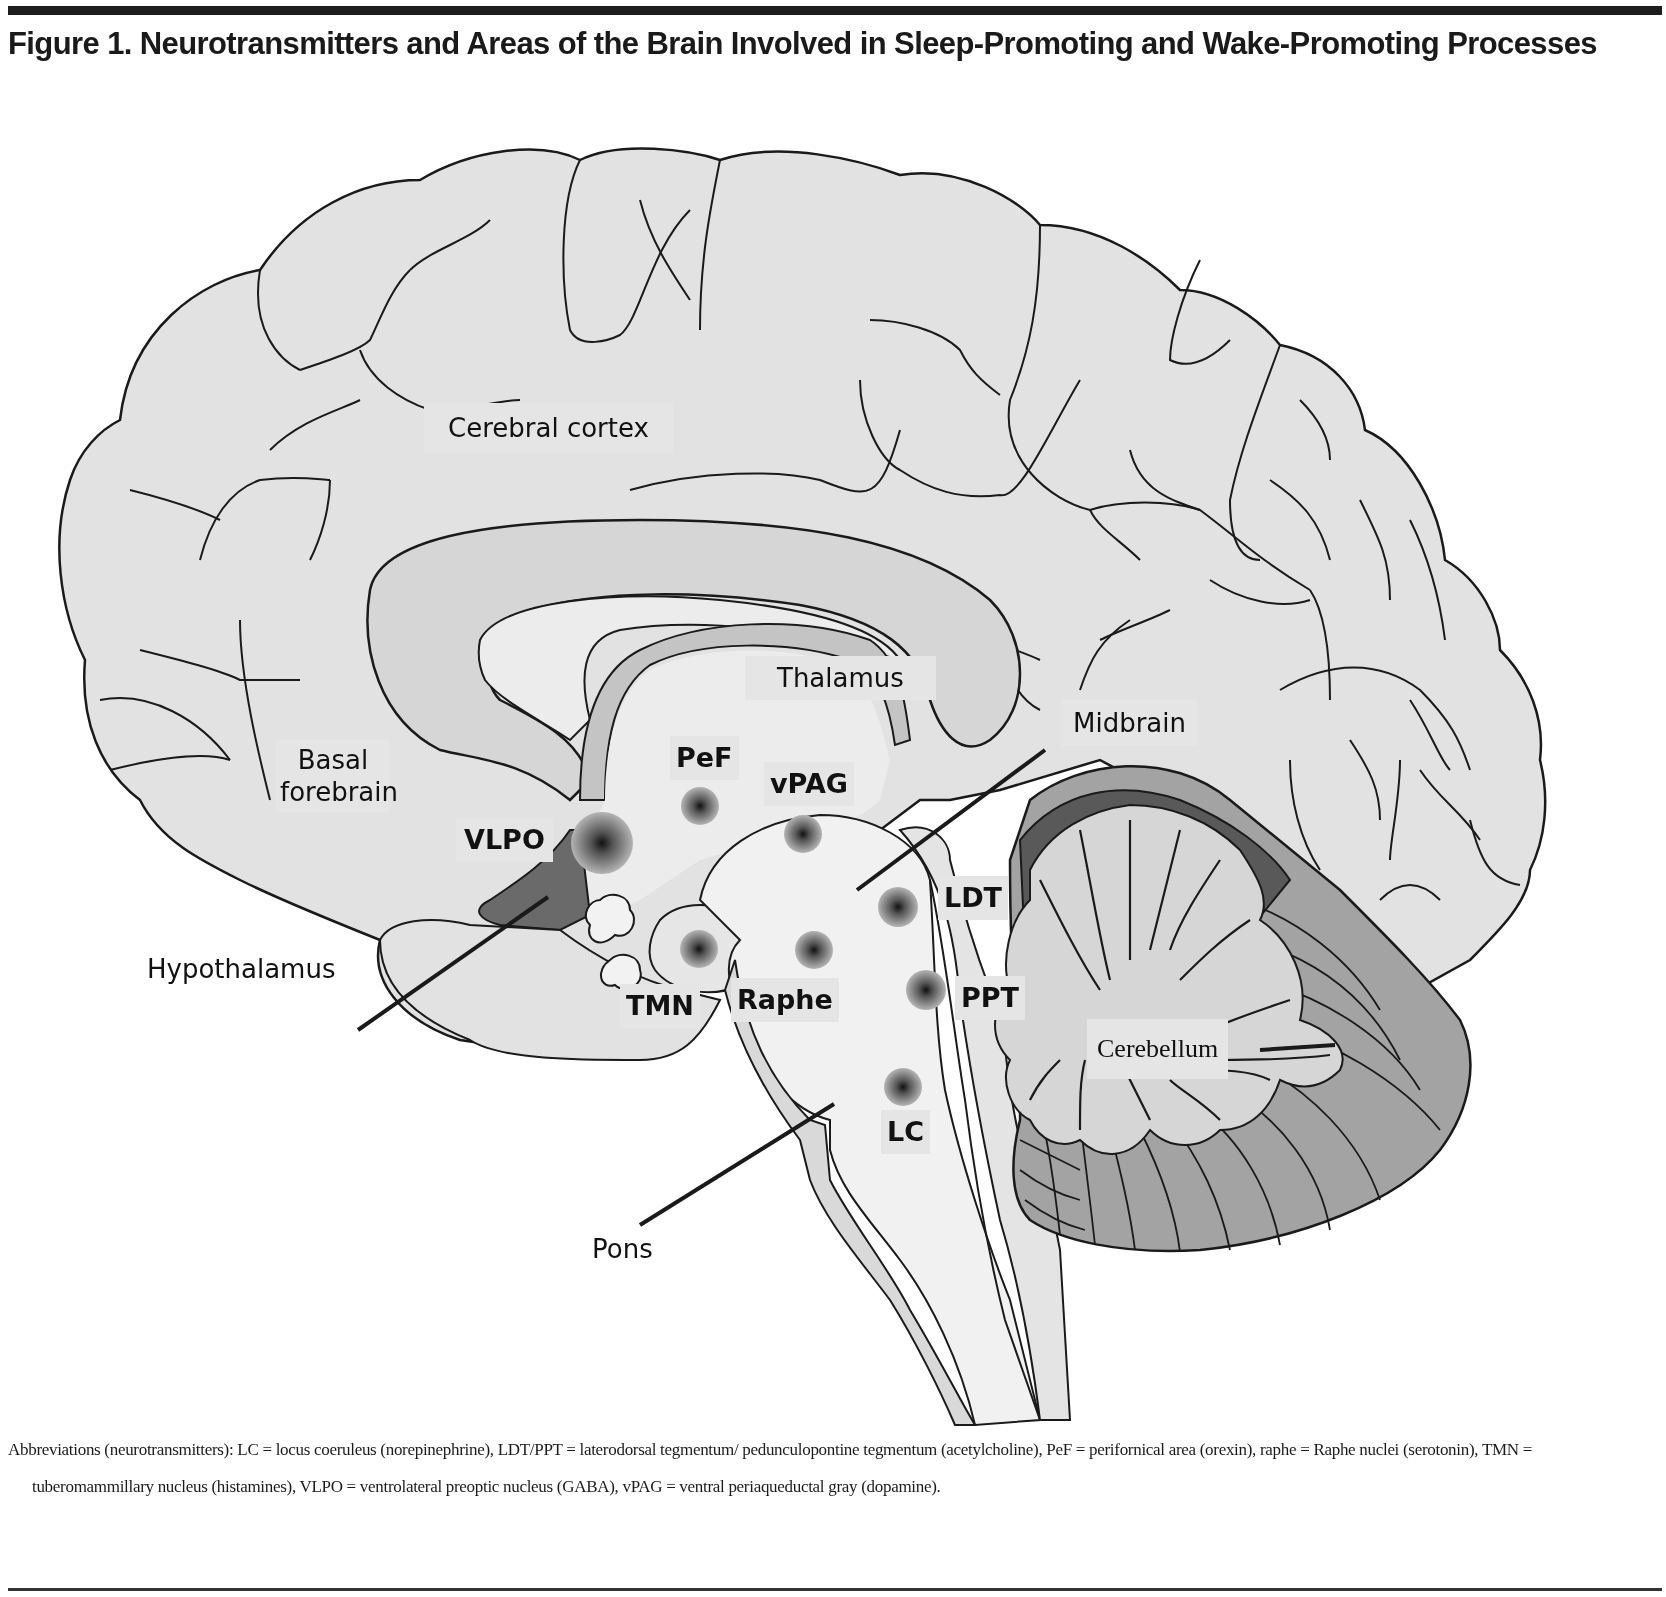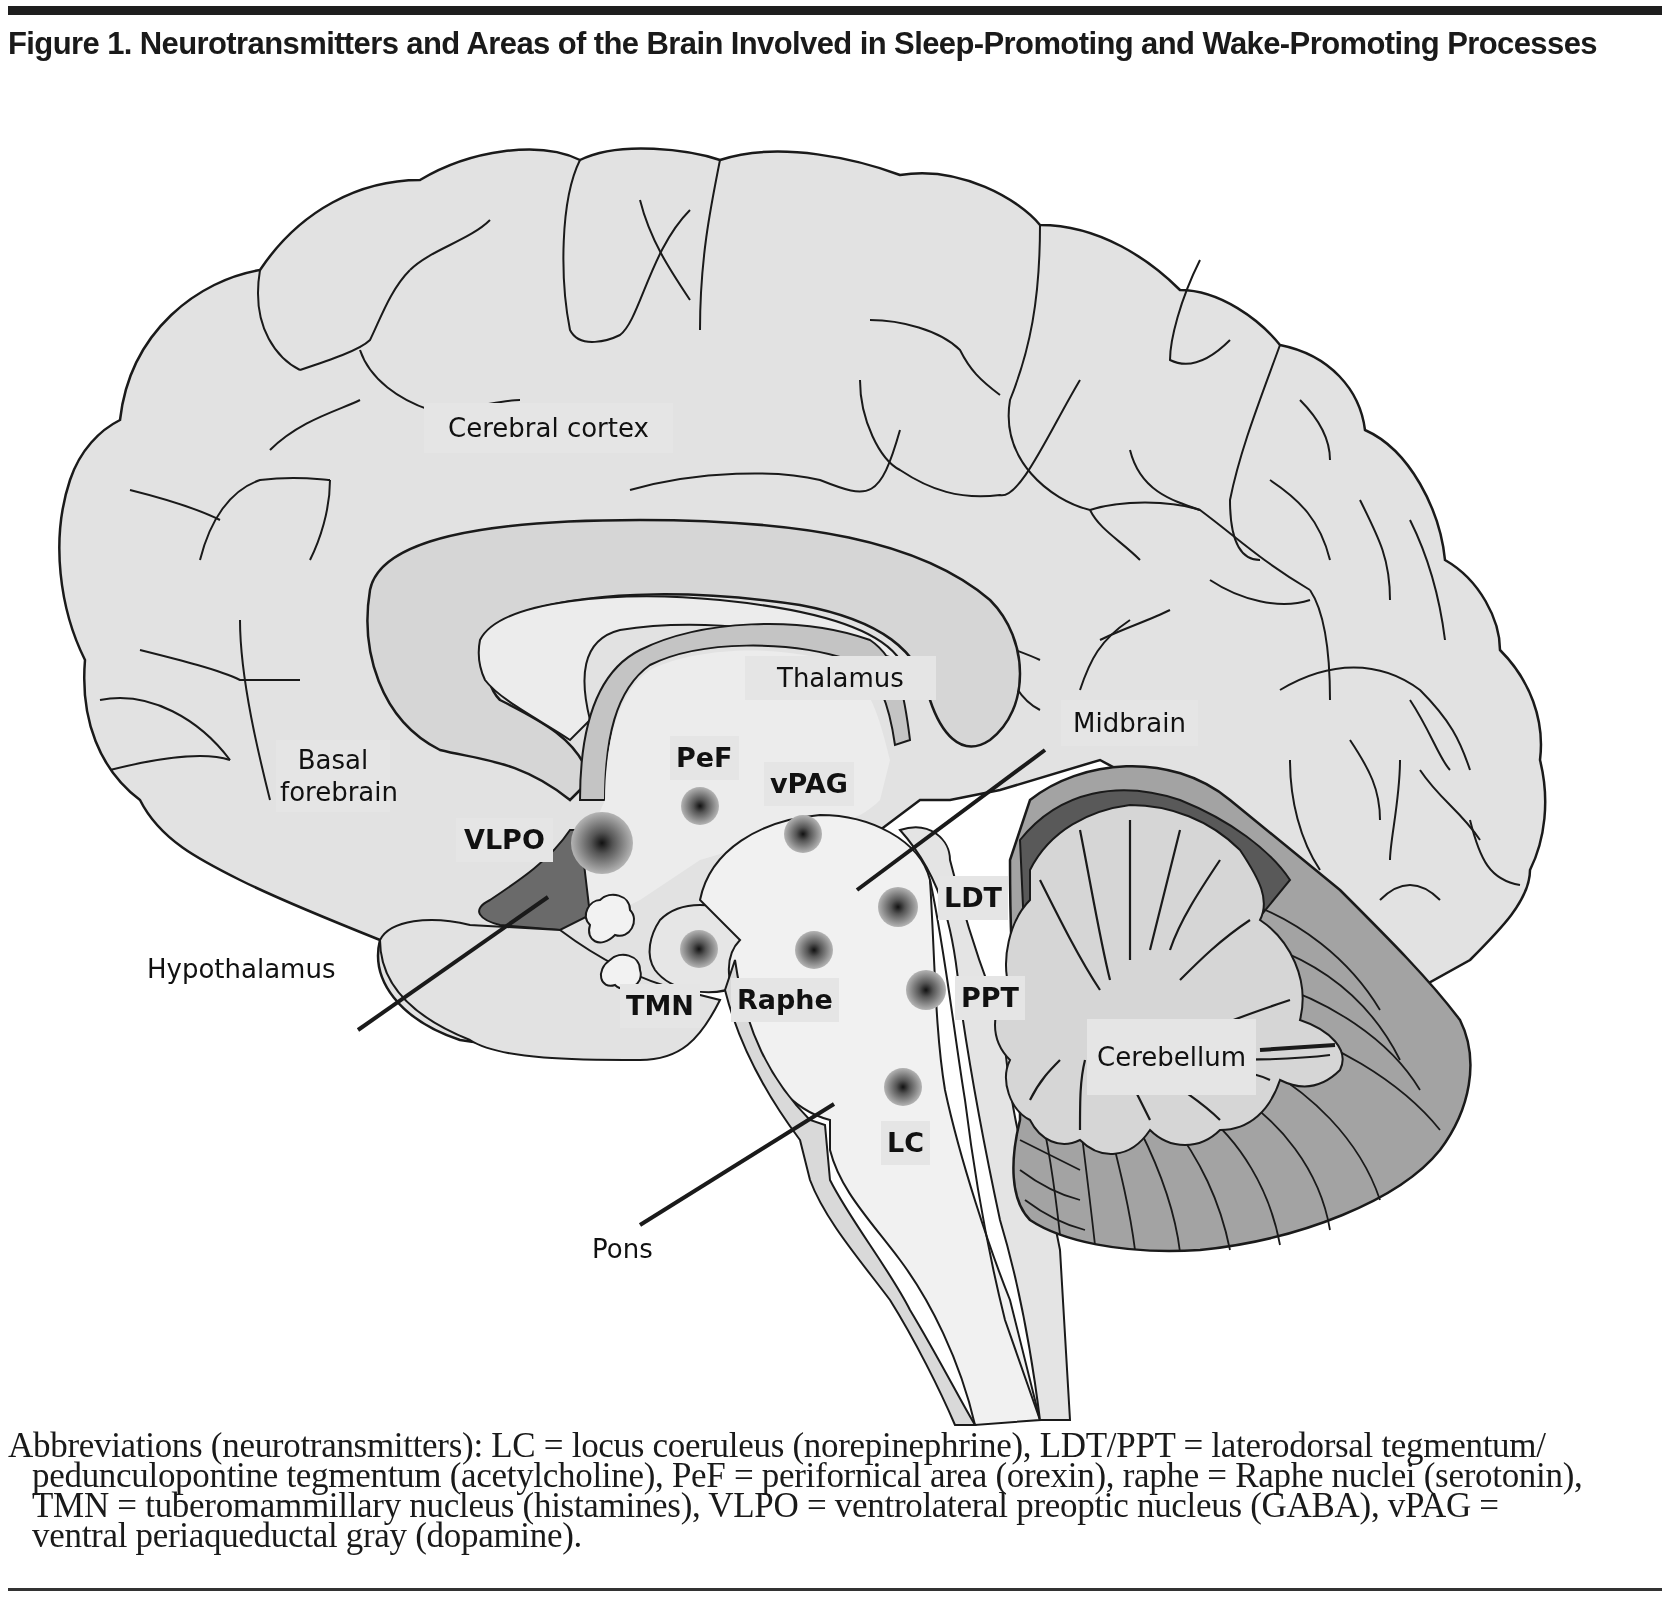--- a/index.html
+++ b/index.html
@@ -13,21 +13,21 @@
   svg.brain { position: absolute; left: 0; top: 0; }
   .lbl {
     position: absolute; background: #e5e5e5; font-family: "DejaVu Sans", sans-serif;
     font-size: 26px; color: #111; padding: 4px 12px; line-height: 32px; white-space: nowrap;
     text-align: center;
   }
   .lbl.bold { font-weight: bold; font-size: 27px; padding: 6px 6px; }
   .lbl.plain { background: transparent; padding: 0; }
   .abbr {
     position: absolute; left: 8px; top: 1431px; width: 1560px;
-    font-family: "Liberation Serif", serif; font-size: 35px; line-height: 30px; color: #1a1a1a;
+    font-family: "Liberation Serif", serif; font-size: 17px; line-height: 37px; color: #1a1a1a;
     padding-left: 24px; text-indent: -24px; letter-spacing: -0.3px;
   }
   .bottombar { position: absolute; left: 8px; top: 1588px; width: 1654px; height: 3px; background: #333; }
 </style>
 </head>
 <body>
 
 <div class="topbar"></div>
 <div class="title">Figure 1. Neurotransmitters and Areas of the Brain Involved in Sleep-Promoting and Wake-Promoting Processes</div>
 
@@ -168,26 +168,26 @@
 </svg>
 
 <div class="lbl" style="left:424px; top:403px; height:50px; line-height:50px; padding:0 24px;">Cerebral cortex</div>
 <div class="lbl" style="left:745px; top:656px; padding:6px 32px;">Thalamus</div>
 <div class="lbl" style="left:1061px; top:700px; padding:7px 12px;">Midbrain</div>
 <div class="lbl" style="left:276px; top:740px; width:106px; padding:4px 4px;">
   <div>Basal</div>
   <div>forebrain</div>
 </div>
 <div class="lbl plain" style="left:147px; top:953px;">Hypothalamus</div>
-<div class="lbl" style="left:1087px; top:1019px; padding:22px 10px;">Cerebellum</div>
+<div class="lbl" style="left:1087px; top:1019px; padding:14px 10px;font-family:Liberation Serif, serif;">Cerebellum</div>
 <div class="lbl plain" style="left:592px; top:1233px;">Pons</div>
 
 <div class="lbl bold" style="left:670px; top:736px;">PeF</div>
 <div class="lbl bold" style="left:764px; top:762px;">vPAG</div>
 <div class="lbl bold" style="left:456px; top:818px; padding:6px 8px;">VLPO</div>
 <div class="lbl bold" style="left:938px; top:876px;">LDT</div>
 <div class="lbl bold" style="left:620px; top:984px;">TMN</div>
 <div class="lbl bold" style="left:731px; top:978px;">Raphe</div>
 <div class="lbl bold" style="left:955px; top:976px;">PPT</div>
-<div class="lbl bold" style="left:881px; top:1110px;margin-top:11px;">LC</div>
+<div class="lbl bold" style="left:881px; top:1110px;">LC</div>
 
 <div class="abbr">Abbreviations (neurotransmitters): LC = locus coeruleus (norepinephrine), LDT/PPT = laterodorsal tegmentum/ pedunculopontine tegmentum (acetylcholine), PeF = perifornical area (orexin), raphe = Raphe nuclei (serotonin), TMN = tuberomammillary nucleus (histamines), VLPO = ventrolateral preoptic nucleus (GABA), vPAG = ventral periaqueductal gray (dopamine).</div>
 <div class="bottombar"></div>
 
 </body></html>

